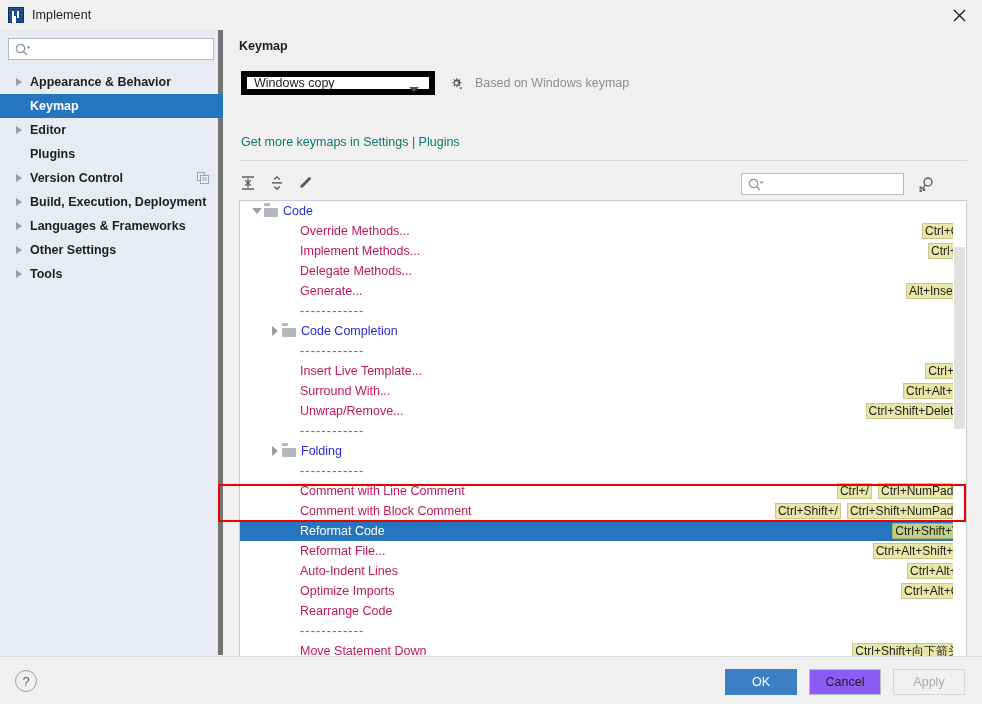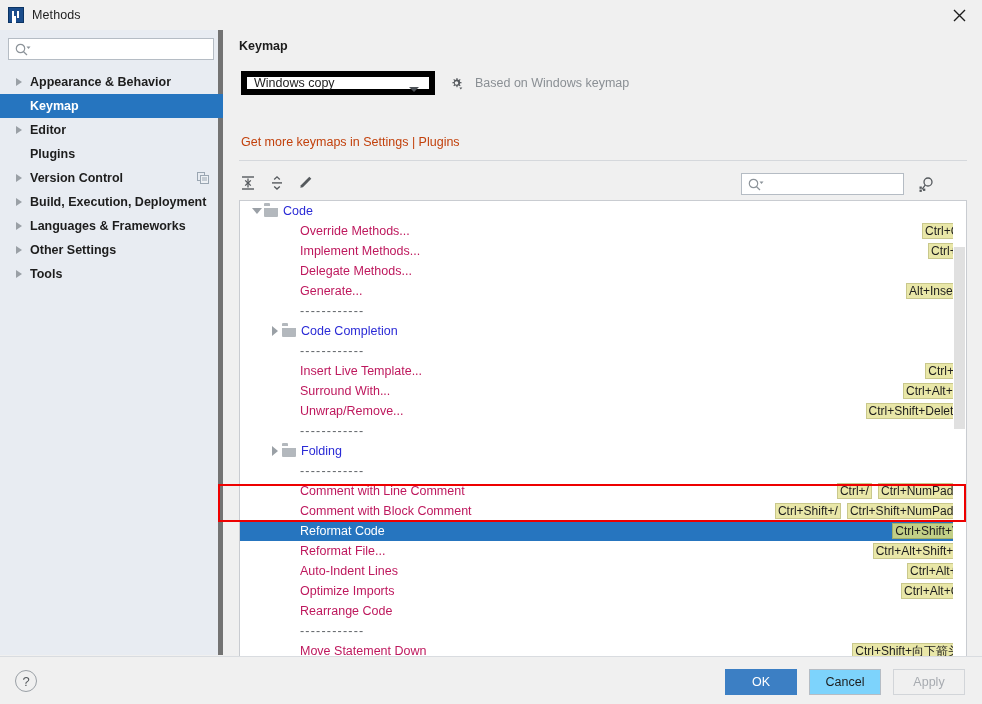--- a/index.html
+++ b/index.html
@@ -106,21 +106,21 @@
   .gear-btn {
     position: absolute; left: 221px; top: 42px; width: 22px; height: 22px;
     display: flex; align-items: center; justify-content: center; cursor: default;
   }
   .based-on {
     position: absolute; left: 251px; top: 46px;
     font-size: 12.5px; color: #8a8f94;
   }
   .getmore {
     position: absolute; left: 17px; top: 105px;
-    font-size: 12.5px; color: #c2410c; cursor: default;
+    font-size: 12.5px; color: #0f766e; cursor: default;
   }
   .hr {
     position: absolute; left: 15px; top: 130px; width: 728px; height: 1px;
     background: #d5d8dc;
   }
 
   
   .tool-row { position: absolute; left: 0; top: 138px; width: 758px; height: 34px; }
   .tb-btn {
     position: absolute; width: 22px; height: 22px; top: 4px;
@@ -223,38 +223,38 @@
   .help-btn {
     position: absolute; left: 15px; top: 13px; width: 22px; height: 22px;
     border: 1px solid #9aa0a6; border-radius: 50%;
     display: flex; align-items: center; justify-content: center;
     font-size: 13px; color: #55595d; cursor: default;
   }
   .btn {
     position: absolute; top: 12px; height: 26px; width: 72px;
     display: flex; align-items: center; justify-content: center;
     font-size: 12.5px; cursor: default;
-    border: 1px solid #b5bcc4; background: #7dd3fc; color: #1d1d1d;
+    border: 1px solid #b5bcc4; background: #8b5cf6; color: #1d1d1d;
   }
   .btn.ok {
     left: 725px; background: #3c7fc4; border-color: #3c7fc4; color: #ffffff;
   }
   .btn.cancel { left: 809px; }
   .btn.apply {
     left: 893px; color: #a7abb0; background: #f0f0f0; border-color: #d2d5d9;
   }
 </style>
 </head>
 <body>
 
 <div id="root">
 
   <div class="titlebar">
     <div class="app-icon"></div>
-    <div class="title">Methods</div>
+    <div class="title">Implement</div>
     <div class="close-btn">
       <svg width="13" height="13" viewBox="0 0 13 13">
           <path d="M1 1 L12 12 M12 1 L1 12" stroke="#1d1d1d" stroke-width="1.4" fill="none"></path>
         </svg>
     </div>
   </div>
 
   <div class="sidebar">
     <div class="side-search">
       <span class="mag">

